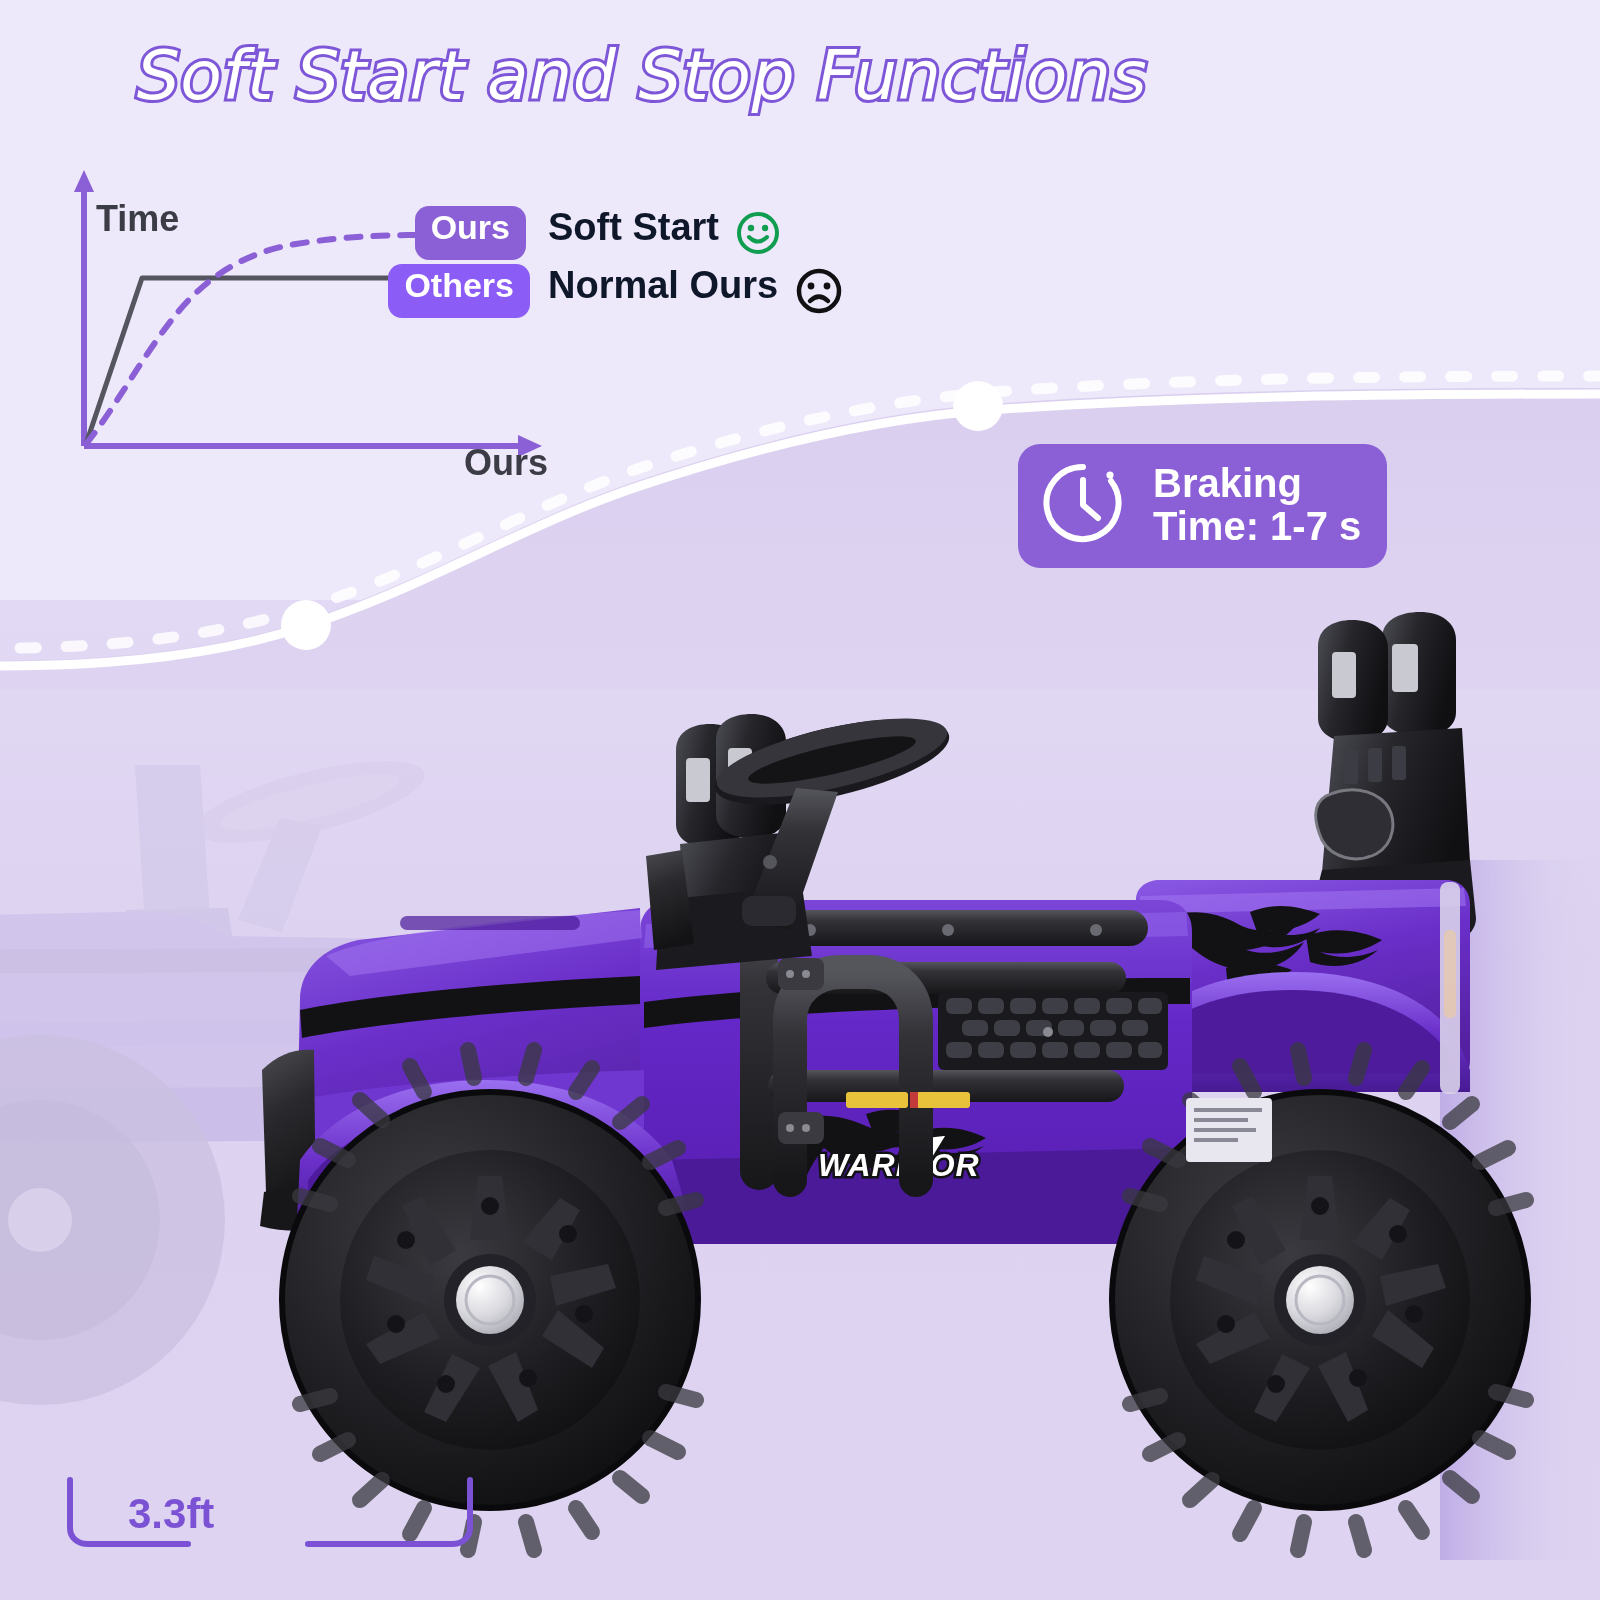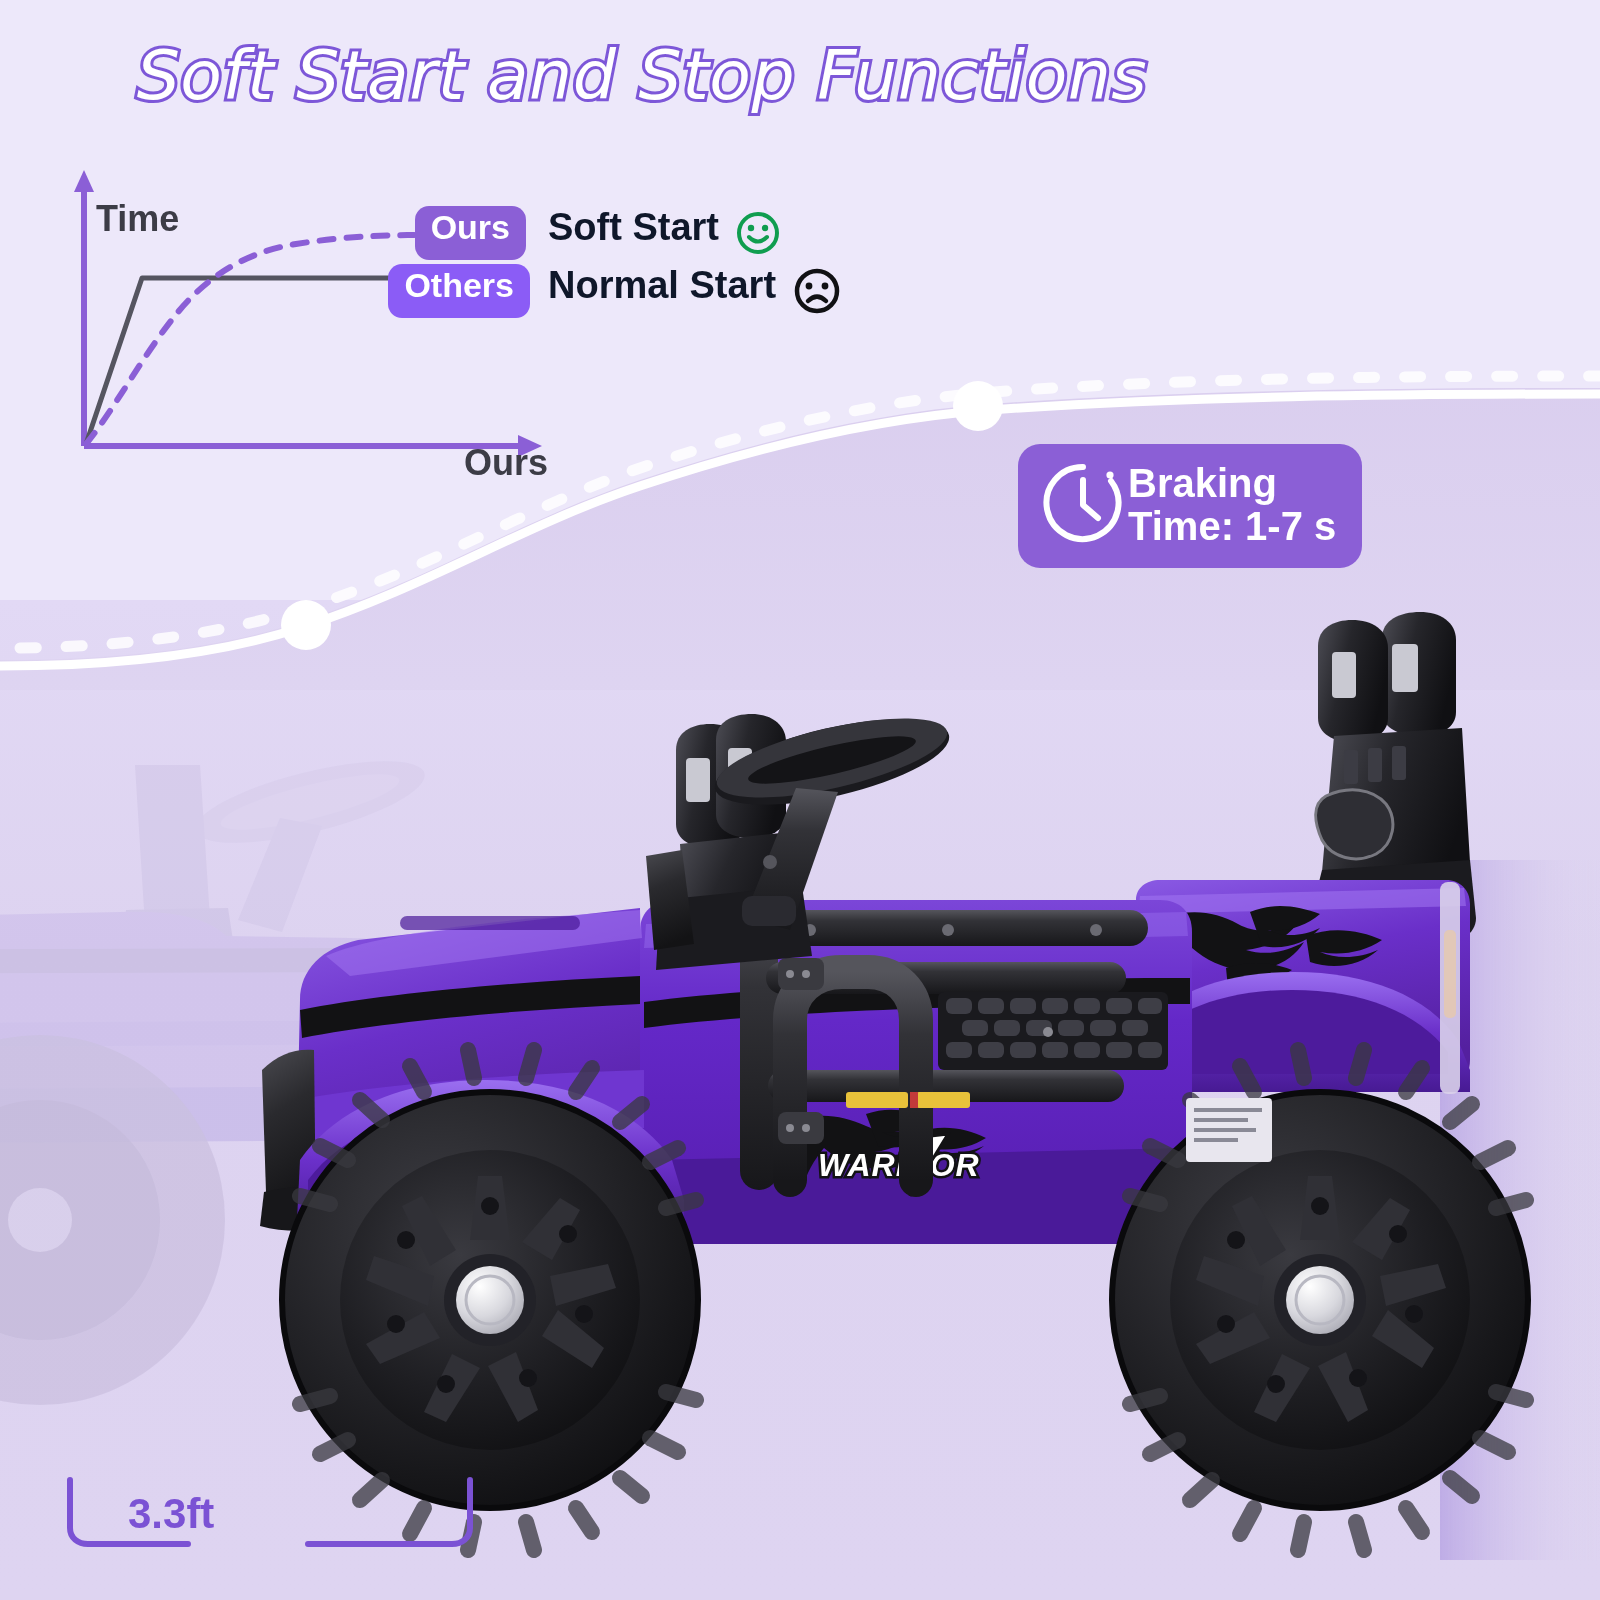--- a/index.html
+++ b/index.html
@@ -73,21 +73,21 @@
   .legend-face { margin-left:16px; display:inline-flex; align-items:center; }
 
   
   #road { position:absolute; left:0; top:330px; width:1600px; height:360px; z-index:20; }
 
   
   #braking {
     position:absolute; left:1018px; top:444px;
     background:#8b5fd6; border-radius:22px;
     padding:16px 26px 18px 22px;
-    display:flex; align-items:center; gap:2px;
+    display:flex; align-items:center; gap:27px;
     z-index:36;
   }
   #braking-text {
     color:#fff; font-weight:bold; font-size:40px; line-height:1.08;
     font-family:"Liberation Sans", sans-serif; white-space:nowrap;
   }
 
   
   #vehicle { position:absolute; left:0; top:600px; width:1600px; height:1000px; z-index:25; }
   #ghost   { position:absolute; left:-120px; top:620px; width:780px; height:920px; z-index:22; opacity:.34; }
@@ -546,21 +546,21 @@
           <circle cx="16" cy="18" r="3.2" fill="#0f9d4f"></circle>
           <circle cx="30" cy="18" r="3.2" fill="#0f9d4f"></circle>
           <path d="M14,27 Q23,36 32,27" fill="none" stroke="#0f9d4f" stroke-width="4" stroke-linecap="round"></path>
         </svg>
       </span>
     </div>
     <div class="legend-row" id="row-others">
       <span class="legend-badge-cell">
         <span class="badge" id="badge-others">Others</span>
       </span>
-      <span class="legend-text">Normal Start</span>
+      <span class="legend-text">Normal Ours</span>
       <span class="legend-face">
         <svg width="50" height="50" viewBox="0 0 50 50">
           <circle cx="25" cy="25" r="20" fill="none" stroke="#111114" stroke-width="4.5"></circle>
           <circle cx="17" cy="20" r="3.4" fill="#111114"></circle>
           <circle cx="33" cy="20" r="3.4" fill="#111114"></circle>
           <path d="M16,35 Q25,26 34,35" fill="none" stroke="#111114" stroke-width="4.5" stroke-linecap="round"></path>
         </svg>
       </span>
     </div>
   </div>

